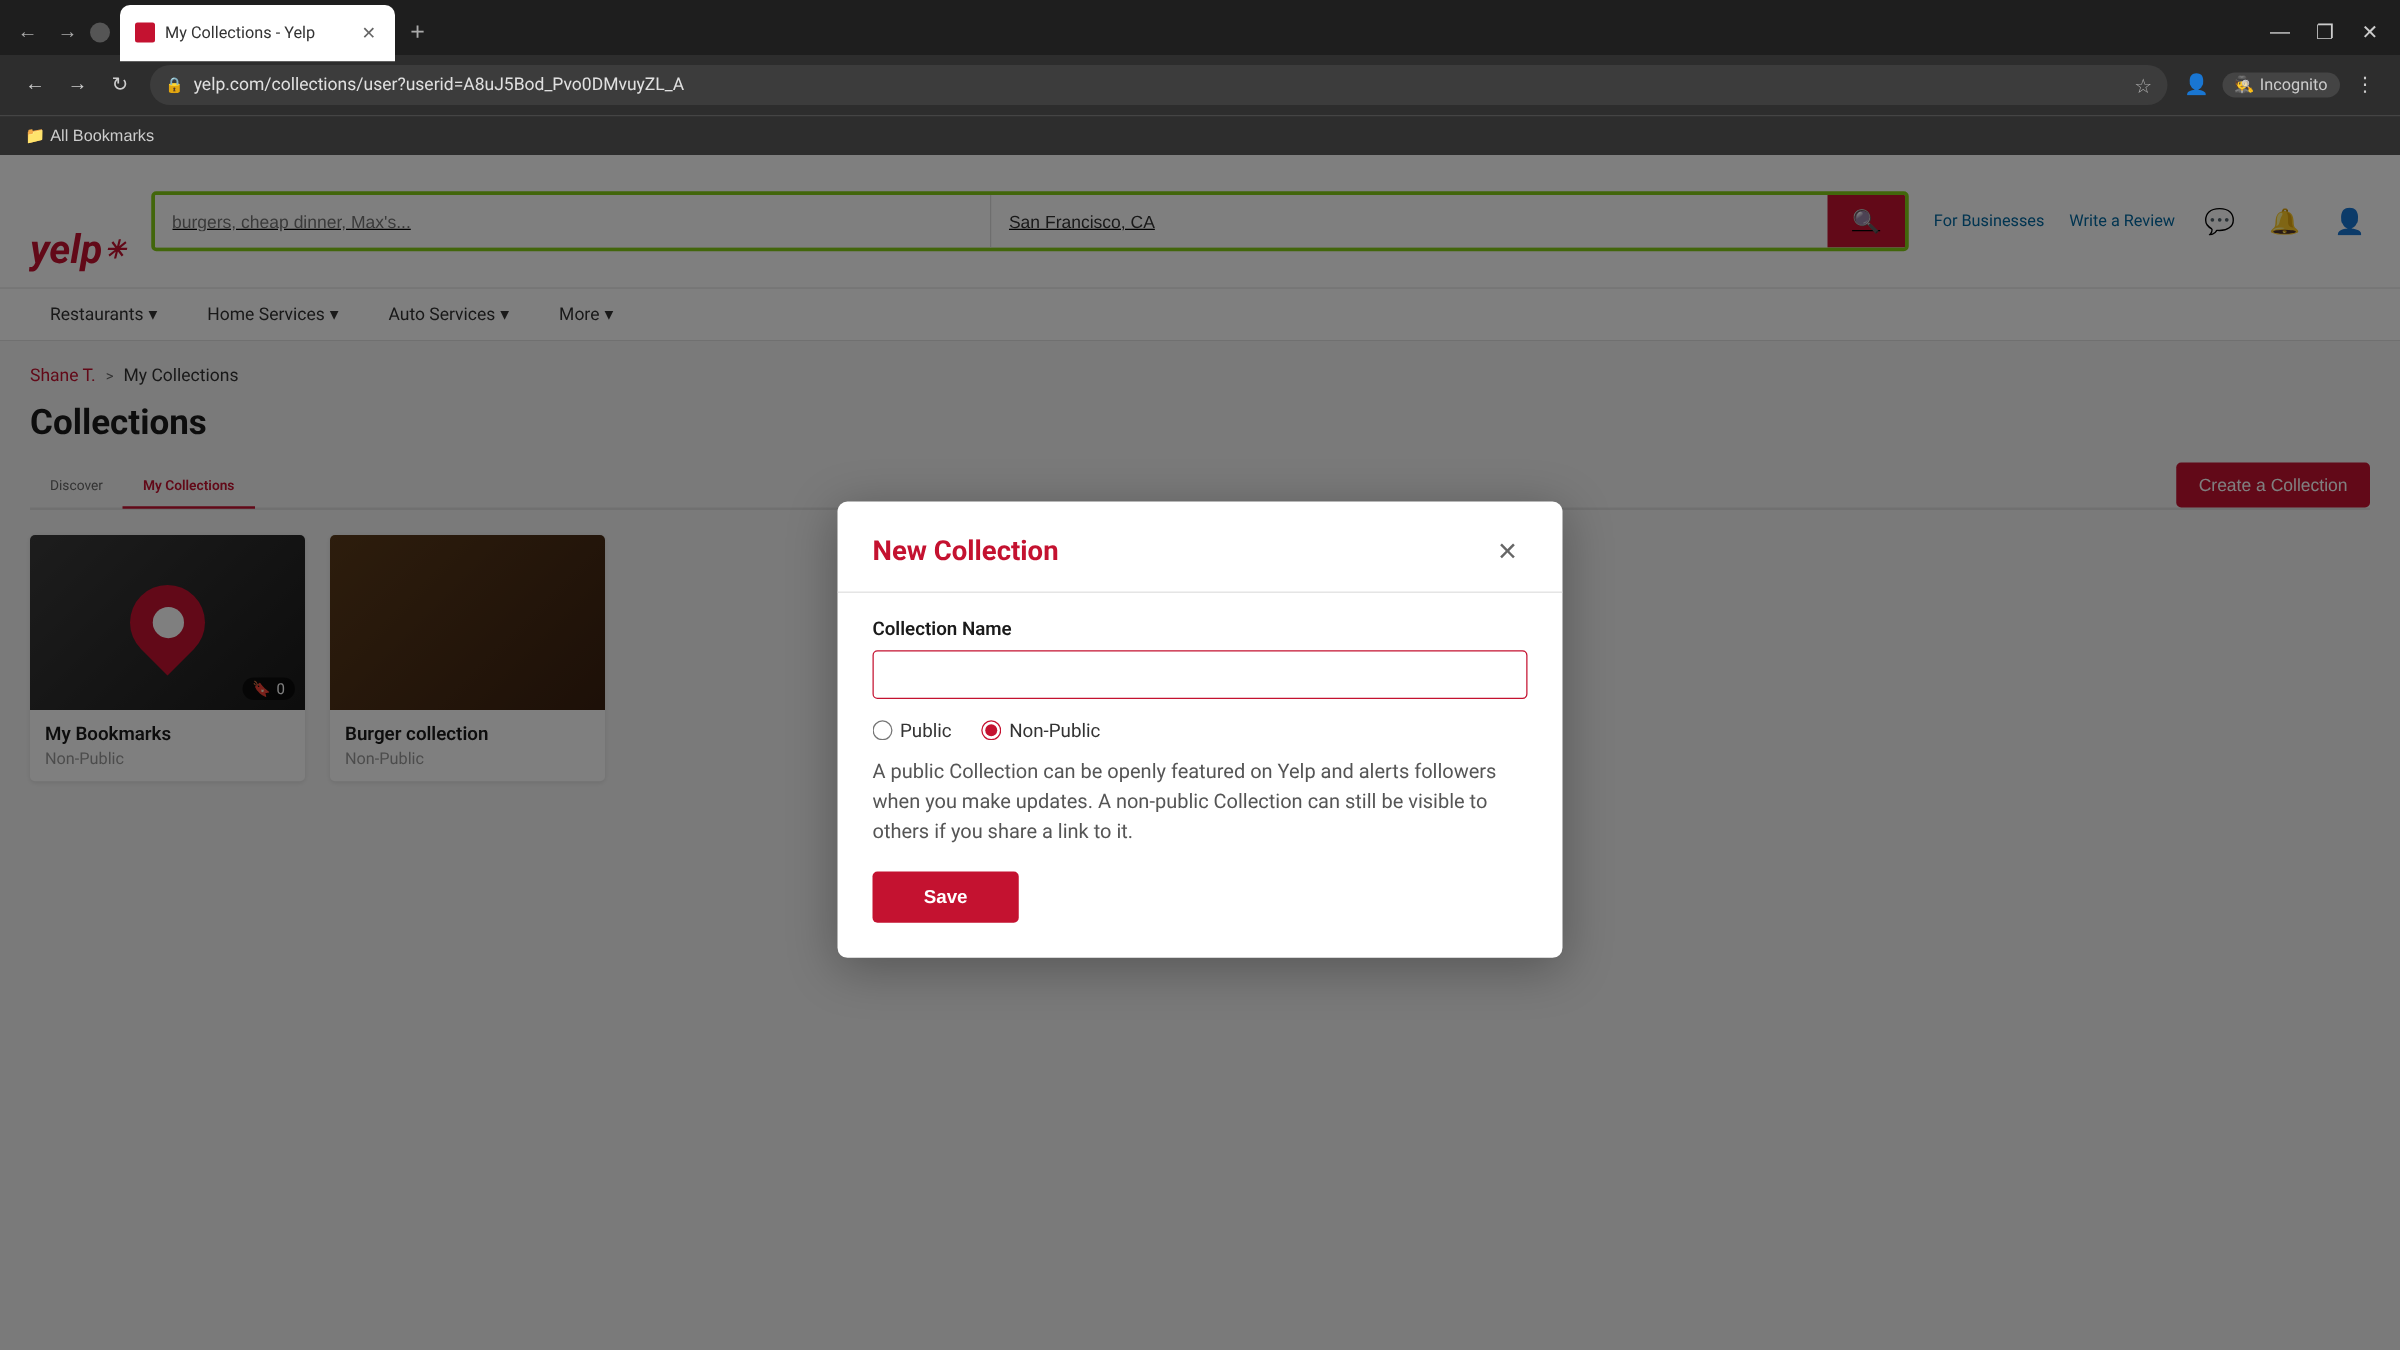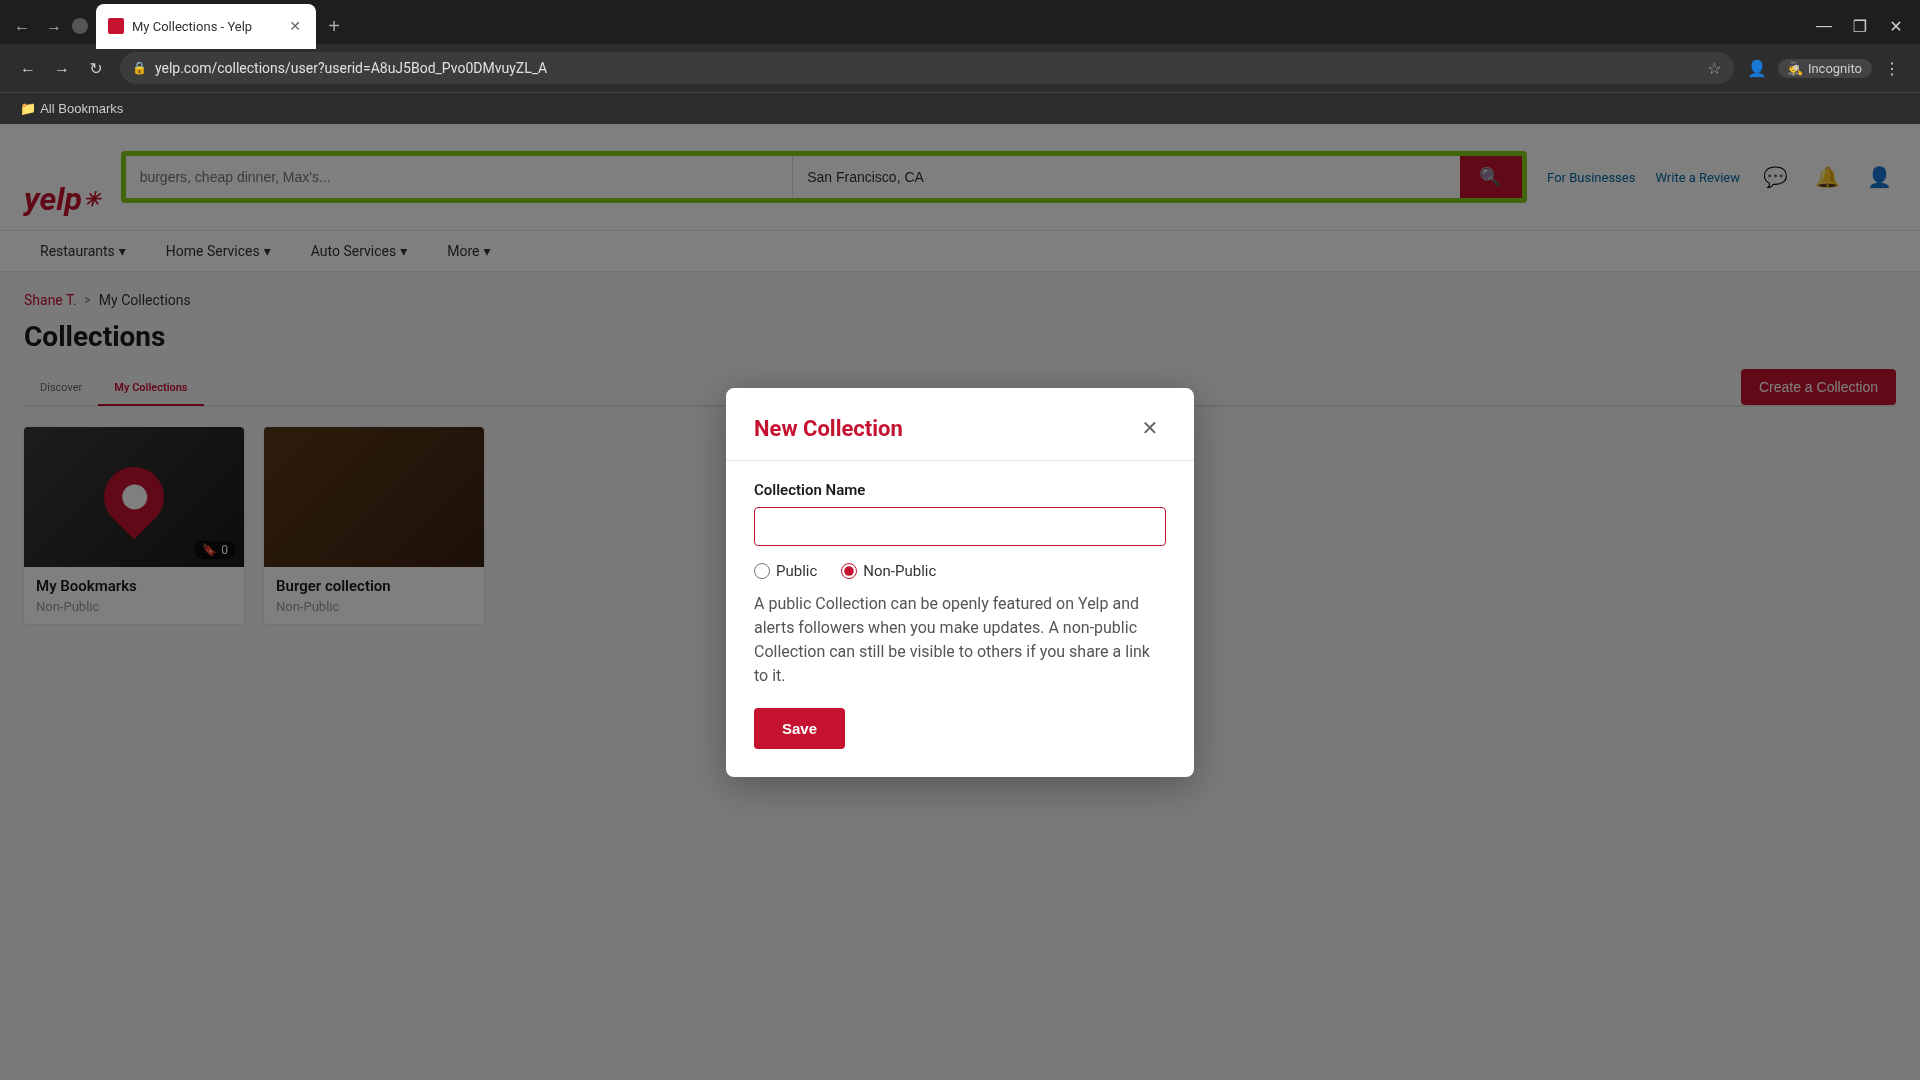--- a/index.html
+++ b/index.html
@@ -175,23 +175,24 @@
       gap: 2px;
       margin-top: 44px;
     }
     .yelp-logo-burst {
       color: #c41230;
       font-size: 20px;
     }
     .search-bar {
       display: flex;
       flex: 1;
-      border: 5px solid #84cc16;
+      border: 3px solid #84cc16;
       border-radius: 4px;
       overflow: hidden;
+      text-decoration: underline;
     }
     .search-input-find {
       flex: 1;
       border: none;
       padding: 10px 14px;
       font-size: 14px;
       color: #999;
       outline: none;
     }
     .search-input-near {
@@ -369,21 +370,21 @@
       background: rgba(0,0,0,0.5);
       z-index: 10;
     }
     .modal {
       position: absolute;
       top: 50%;
       left: 50%;
       transform: translate(-50%, -55%);
       background: #fff;
       border-radius: 8px;
-      width: 468px;
+      width: 580px;
       z-index: 20;
       box-shadow: 0 8px 40px rgba(0,0,0,0.3);
       overflow: hidden;
     }
     .modal-header {
       padding: 24px 28px 16px;
       border-bottom: 1px solid #e0e0e0;
       display: flex;
       align-items: center;
       justify-content: space-between;
@@ -446,21 +447,21 @@
       font-size: 16px;
       color: #555;
       line-height: 1.5;
       margin-bottom: 20px;
     }
     .save-btn {
       background: #c41230;
       color: #fff;
       border: none;
       border-radius: 4px;
-      padding: 12px 28px;
+      padding: 12px 41px;
       font-size: 15px;
       font-weight: 600;
       cursor: pointer;
     }
   </style>
 </head>
 <body>
 
 <div>
 

